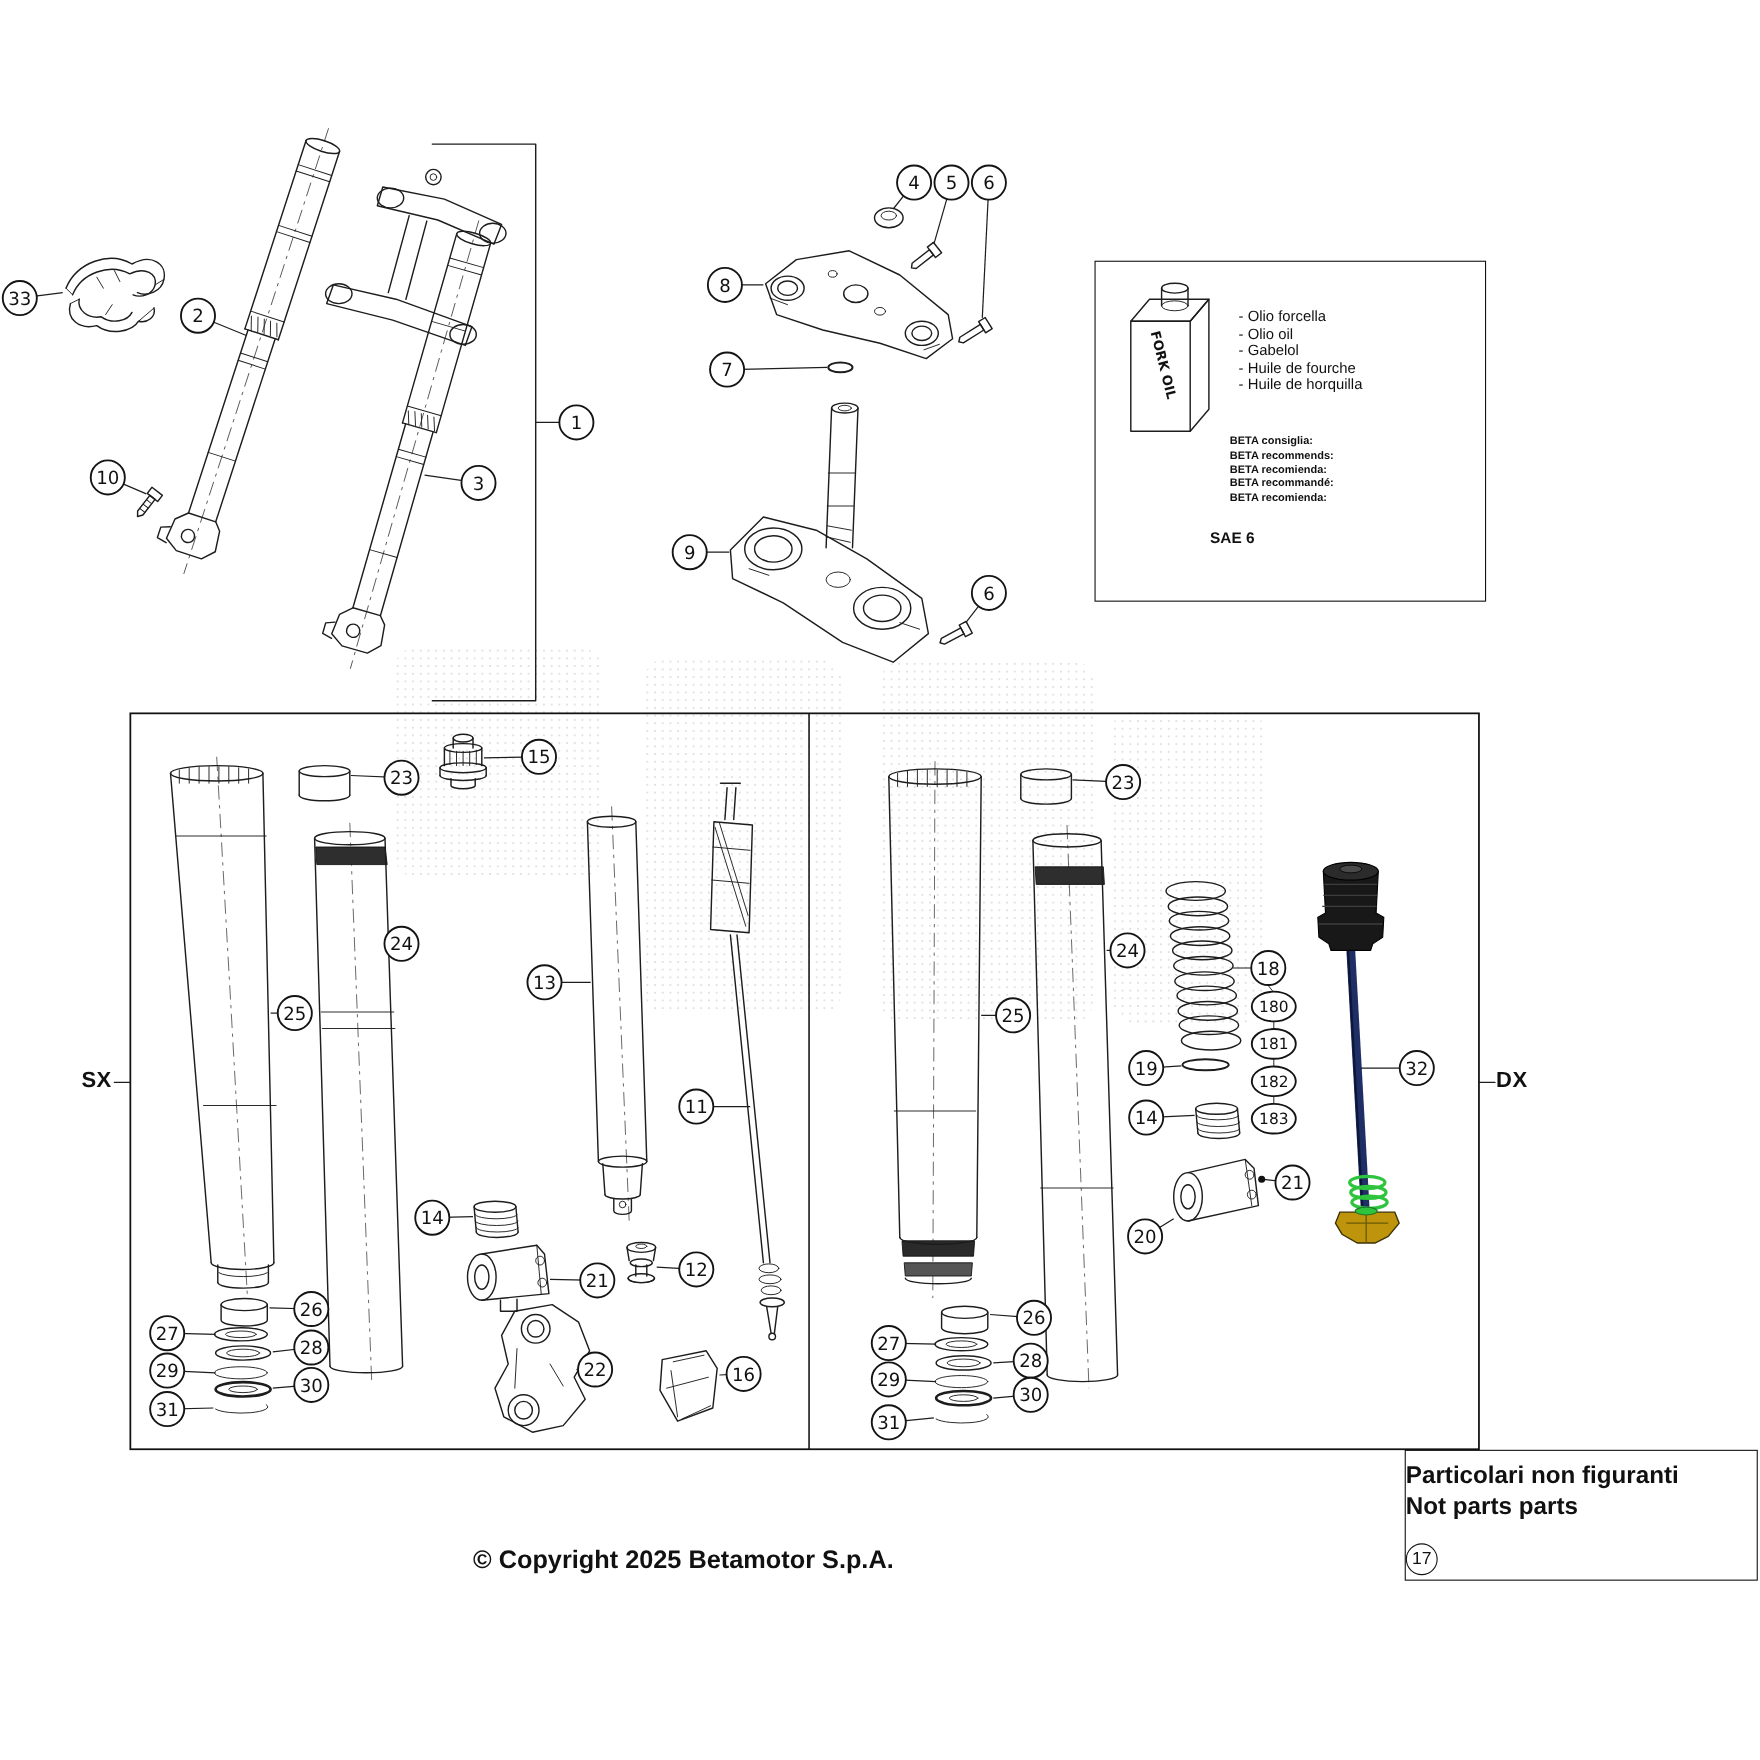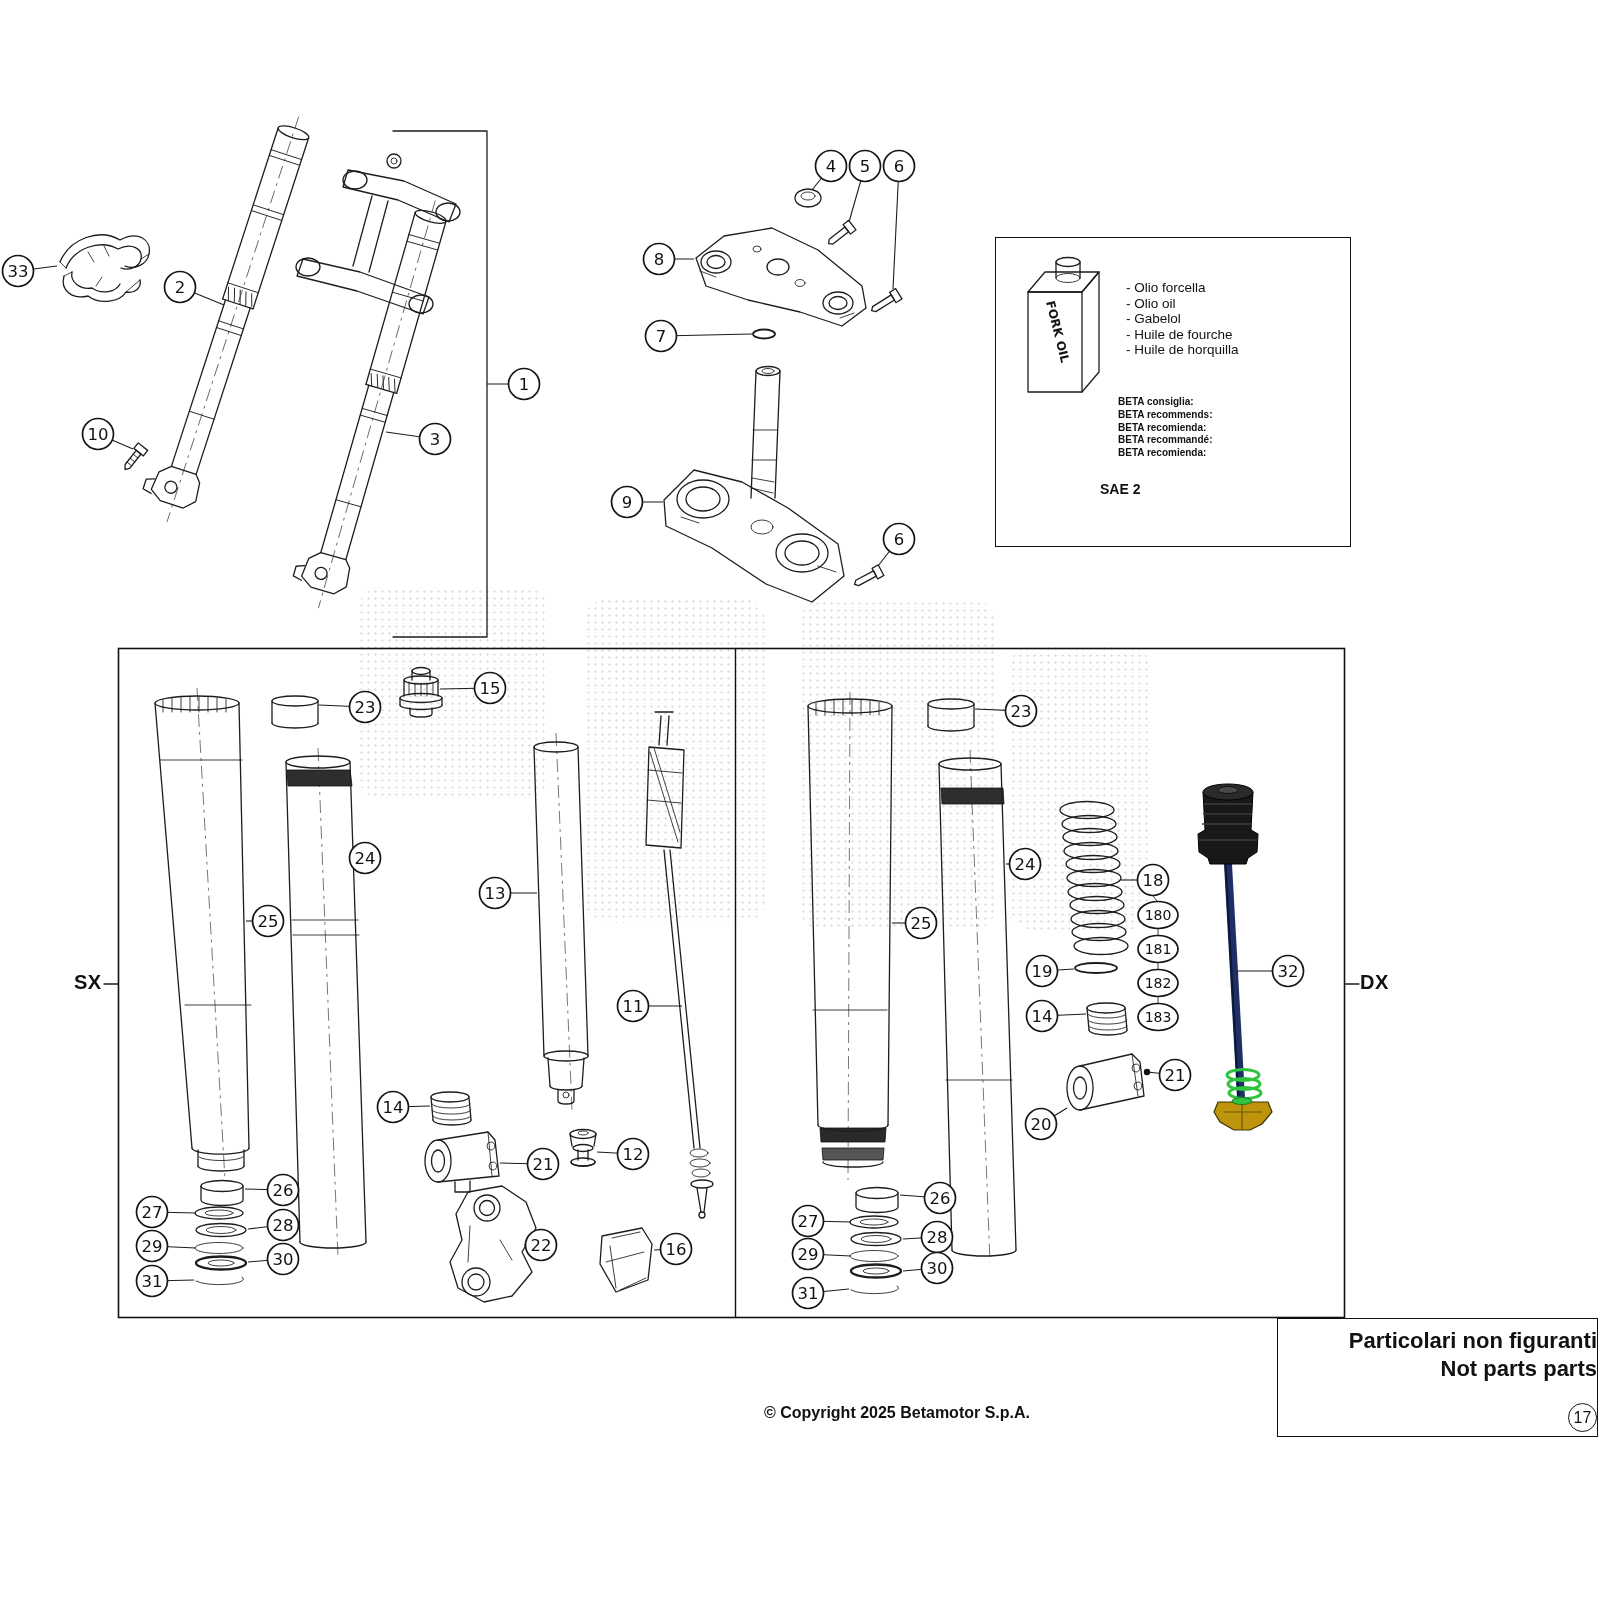--- a/index.html
+++ b/index.html
@@ -30,27 +30,27 @@
   .side-label{position:absolute;z-index:5;font-size:20px;font-weight:600;letter-spacing:.5px}
   #sx-label{left:74px;top:971px}
   #dx-label{left:1360px;top:971px}
 
   #oil-box{position:absolute;z-index:3;left:995px;top:237px;width:356px;height:310px;border:1.6px solid #111;background:transparent}
   .oil-names{position:absolute;left:130px;top:42px;font-size:13.5px;line-height:15.5px;white-space:nowrap}
   .beta-recs{position:absolute;left:122px;top:158px;font-size:10px;font-weight:bold;line-height:12.8px;white-space:nowrap}
   .sae{position:absolute;left:104px;top:243px;font-size:14px;font-weight:bold}
 
   #not-shown-box{position:absolute;z-index:5;left:1277px;top:1318px;width:321px;height:119px;border:1.6px solid #111;
-      text-align:right;padding-top:8px}
+      text-align:left;padding-top:8px}
   #not-shown-box .t{font-size:22px;font-weight:600;line-height:28px}
   .circle-badge{display:inline-flex;align-items:center;justify-content:center;width:29px;height:29px;margin-top:20px;
       border:1.7px solid #141414;border-radius:50%;font-size:16px;background:#fff}
 
-  #copyright{position:absolute;z-index:5;left:430px;top:1404px;width:600px;text-align:right;
-      font-size:16px;font-weight:bold}
+  #copyright{position:absolute;z-index:5;left:430px;top:1404px;width:600px;text-align:left;
+      font-size:23px;font-weight:bold}
 </style>
 </head>
 <body>
 
 <div id="canvas">
 
   <div class="wm wm1"></div>
   <div class="wm wm2"></div>
   <div class="wm wm3"></div>
   <div class="wm wm4"></div>
@@ -646,21 +646,21 @@
       <div>- Huile de fourche</div>
       <div>- Huile de horquilla</div>
     </div>
     <div class="beta-recs">
       <div>BETA consiglia:</div>
       <div>BETA recommends:</div>
       <div>BETA recomienda:</div>
       <div>BETA recommandé:</div>
       <div>BETA recomienda:</div>
     </div>
-    <div class="sae">SAE 2</div>
+    <div class="sae">SAE 6</div>
   </div>
 
   <div id="not-shown-box">
     <div class="t">Particolari non figuranti</div>
     <div class="t">Not parts parts</div>
     <div>
       <span class="circle-badge">17</span>
     </div>
   </div>
 

